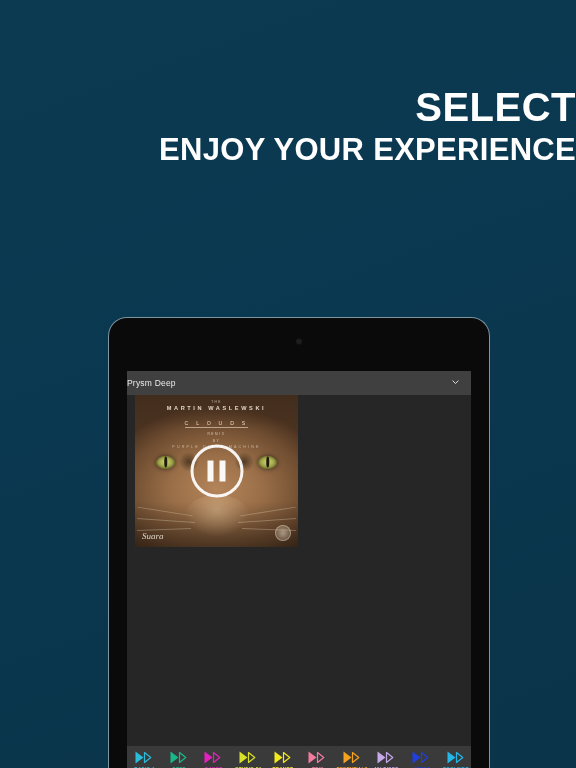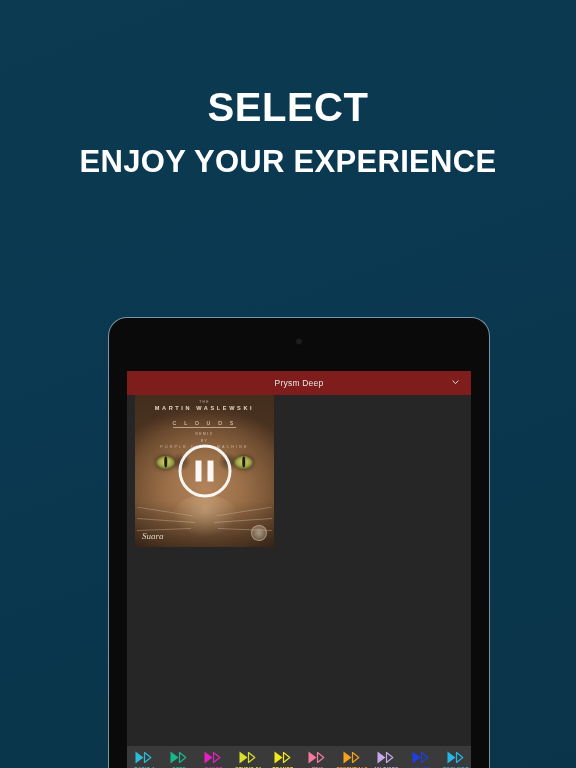--- a/index.html
+++ b/index.html
@@ -6,30 +6,30 @@
   html, body { width:576px; height:768px; overflow:hidden; }
   body {
     font-family: "Liberation Sans", sans-serif;
     background: linear-gradient(160deg, #0b3a51 0%, #0a3850 45%, #0a3449 100%);
     position:relative;
   }
 
   
   .headline {
     position:absolute; left:0; right:0; top:84px;
-    text-align:center; color:#ffffff;
+    text-align:right; color:#ffffff;
     letter-spacing:0.5px;
   }
   .headline .l1, .headline .l2 {
     font-size:40px; font-weight:bold; line-height:46px;
     letter-spacing:0.5px;
   }
   .headline .l3 {
     font-size:31px; font-weight:bold; line-height:40px;
-    margin-top:12px; letter-spacing:0.3px;
+    letter-spacing:0.3px;
   }
 
   
   .tablet {
     position:absolute;
     left:108px; top:317px;
     width:382px; height:470px;
     background:#0a0a0a;
     border-radius:19px 19px 0 0;
     border:1px solid #7d95a1;
@@ -49,40 +49,40 @@
     position:absolute;
     left:18px; right:18px; top:53px; bottom:0;
     background:#262626;
     display:flex; flex-direction:column;
     overflow:hidden;
   }
 
   
   .topbar {
     position:relative; height:24px; flex:0 0 24px;
-    background:#7f1d1d;
-    display:flex; align-items:center; justify-content:center;
+    background:#404040;
+    display:flex; align-items:center; justify-content:flex-start;
   }
   .topbar .title {
     font-size:8.5px; color:#e8e8e8; letter-spacing:0.2px;
   }
   .chevron {
     position:absolute; right:11px; top:50%;
     transform:translateY(-60%);
     width:9px; height:9px;
   }
   .chevron svg { display:block; width:9px; height:9px; }
 
   
   .content { flex:1 1 auto; position:relative; }
 
   
   .art {
     position:absolute; left:8px; top:0;
-    width:139px; height:152px;
+    width:163px; height:152px;
     overflow:hidden;
     background:
       radial-gradient(ellipse 70% 55% at 50% 62%, #b4845a 0%, #9a6f48 40%, #6e4c30 78%, #4a3220 100%);
   }
   .art .fur {
     position:absolute; inset:0;
     background:
       radial-gradient(circle 14px at 33% 44%, rgba(20,14,8,.55), rgba(20,14,8,0) 70%),
       radial-gradient(circle 14px at 67% 44%, rgba(20,14,8,.55), rgba(20,14,8,0) 70%),
       linear-gradient(180deg, rgba(60,40,24,.55) 0%, rgba(0,0,0,0) 22%),

